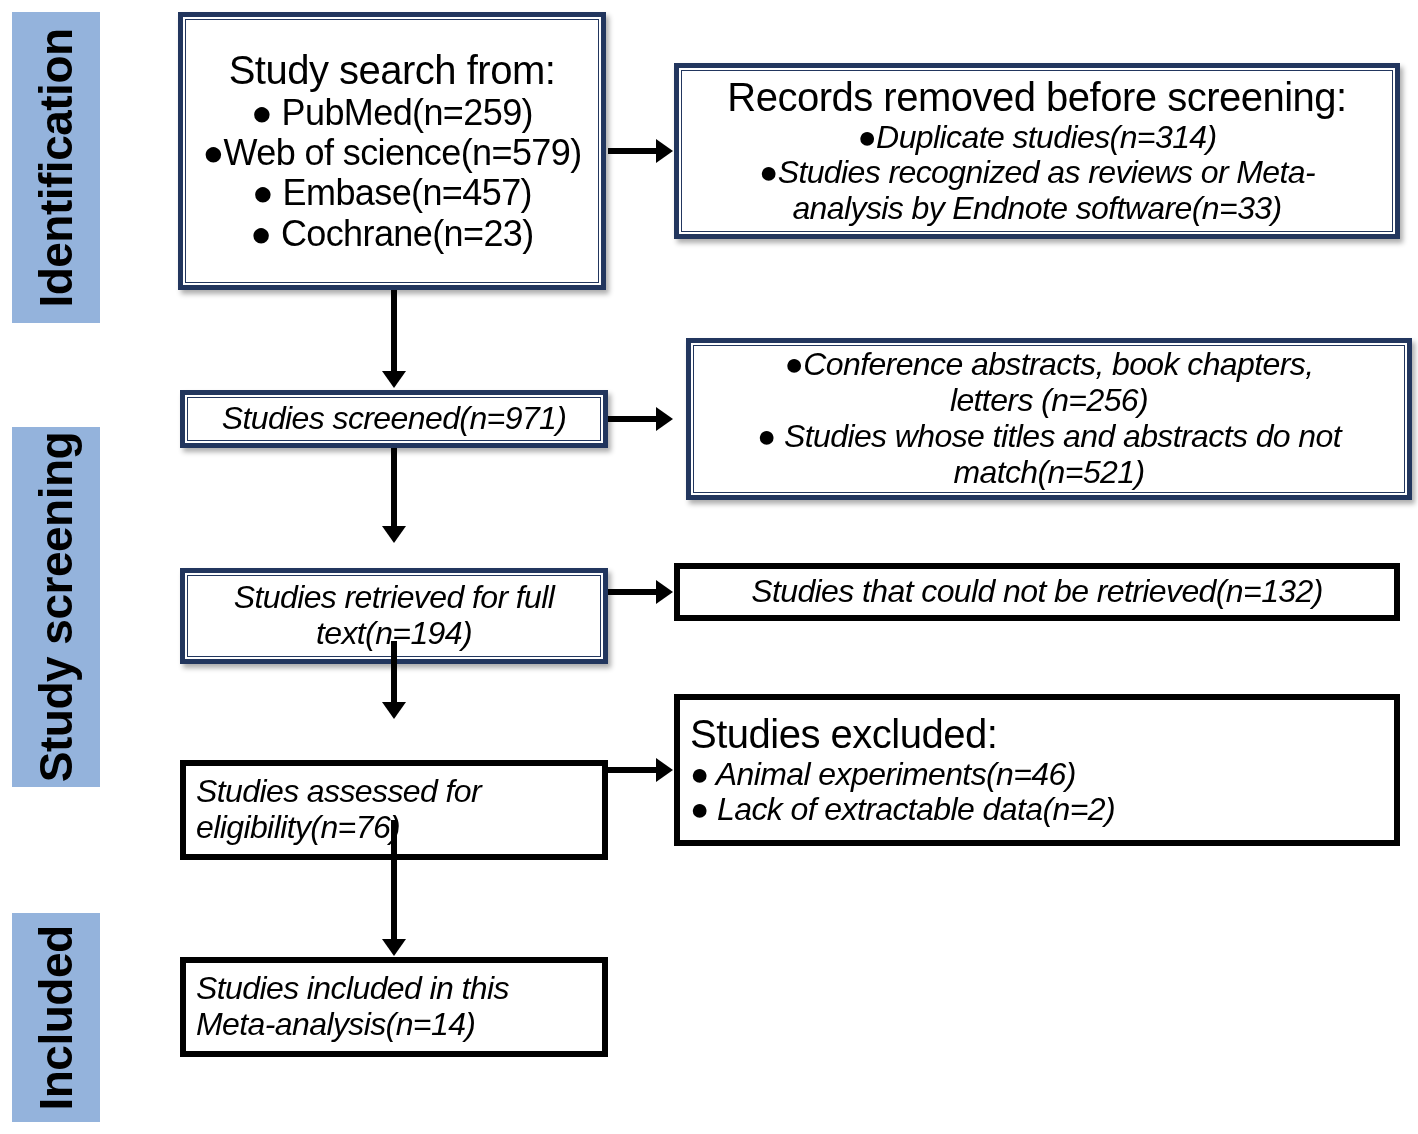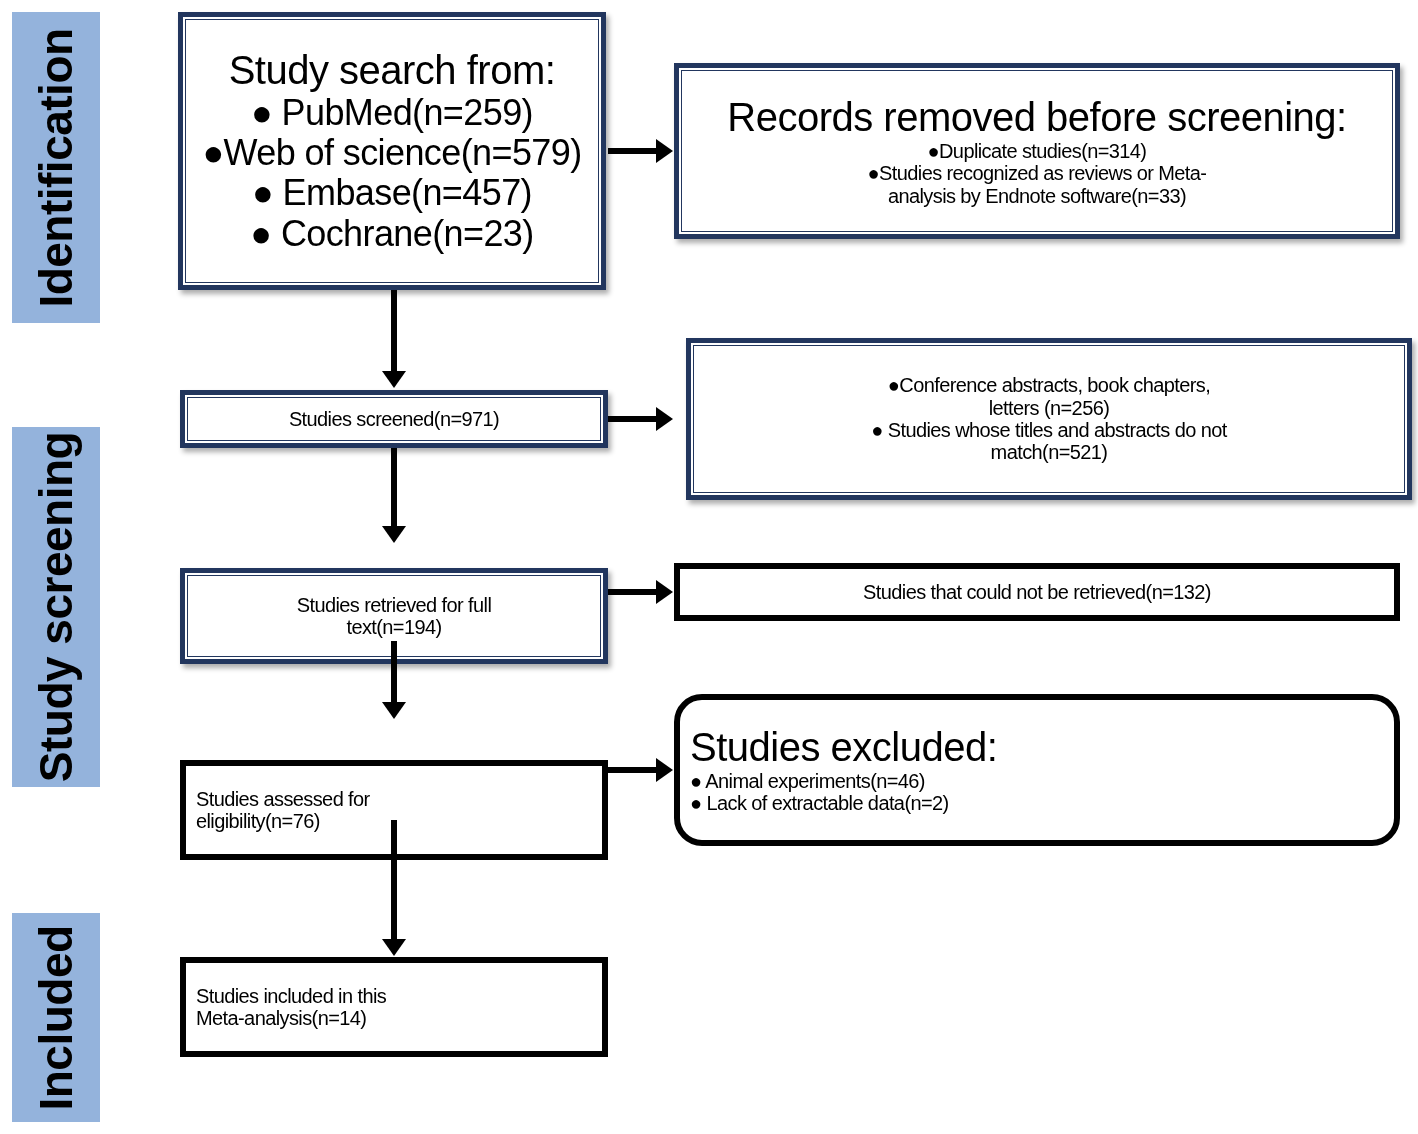--- a/index.html
+++ b/index.html
@@ -27,21 +27,21 @@
   .box.navy{border:5px solid #22365E;box-shadow:3px 4px 5px rgba(0,0,0,.32);}
   .box.navy::before{content:"";position:absolute;left:2px;top:2px;right:2px;bottom:2px;
        border:1px solid #22365E;pointer-events:none;}
   .box.black{border:6px solid #000000;}
 
   .line{display:block;white-space:pre-wrap;line-height:1.12;}
   .ctr{text-align:center;}
   .lft{text-align:left;}
   .head{font-size:40px;letter-spacing:-0.5px;}
   .t34{font-size:36px;letter-spacing:-0.6px;text-align:center;}
-  .t32{font-size:20px;letter-spacing:-0.6px;}
+  .t32{font-size:32px;letter-spacing:-0.6px;font-style:italic;}
   .pad{padding:0 14px;}
   .padl{padding:0 10px;}
 
   
   .vline{position:absolute;background:#000;width:6px;}
   .hline{position:absolute;background:#000;height:6px;}
   .arrow-down{position:absolute;width:0;height:0;
       border-left:12px solid transparent;border-right:12px solid transparent;
       border-top:17px solid #000;}
   .arrow-right{position:absolute;width:0;height:0;
@@ -98,21 +98,21 @@
 
   <div class="box black" style="left:674px;top:563px;width:726px;height:58px;">
     <span class="line ctr t32">Studies that could not be retrieved(n=132)</span>
   </div>
 
   <div class="box black" style="left:180px;top:760px;width:428px;height:100px;">
     <span class="line lft t32 padl">Studies assessed for</span>
     <span class="line lft t32 padl">eligibility(n=76)</span>
   </div>
 
-  <div class="box black" style="left:674px;top:694px;width:726px;height:152px;border-radius:28px;">
+  <div class="box black" style="left:674px;top:694px;width:726px;height:152px;">
     <span class="line lft head padl">Studies excluded:</span>
     <span class="line lft t32 padl">● Animal experiments(n=46)</span>
     <span class="line lft t32 padl">● Lack of extractable data(n=2)</span>
   </div>
 
   <div class="box black" style="left:180px;top:957px;width:428px;height:100px;">
     <span class="line lft t32 padl">Studies included in this</span>
     <span class="line lft t32 padl">Meta-analysis(n=14)</span>
   </div>
 

